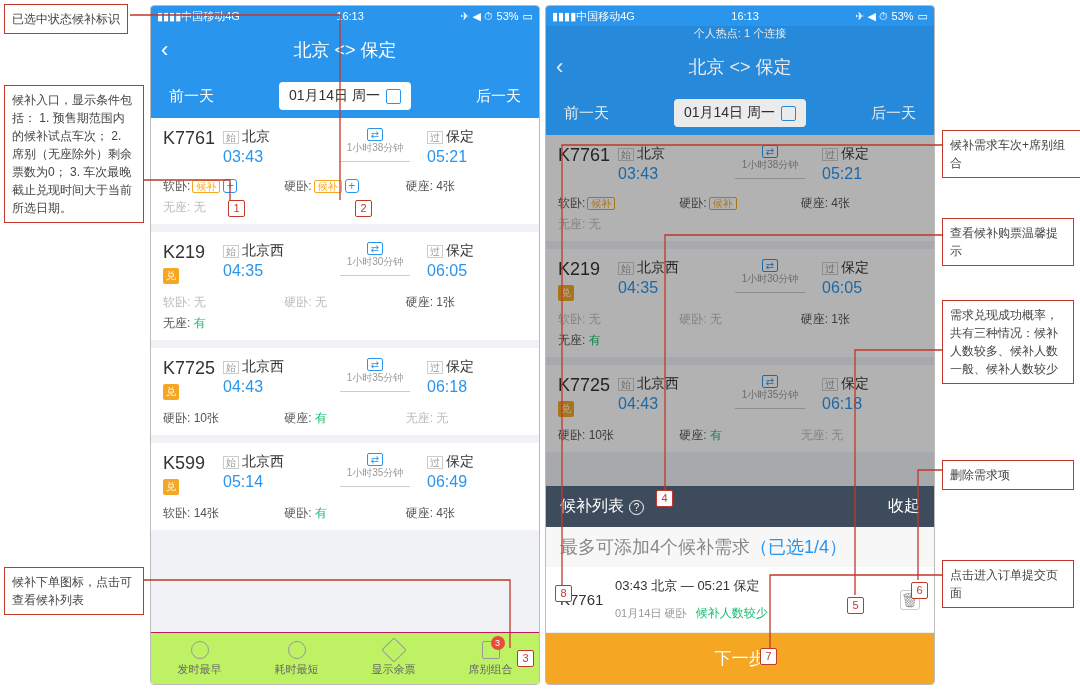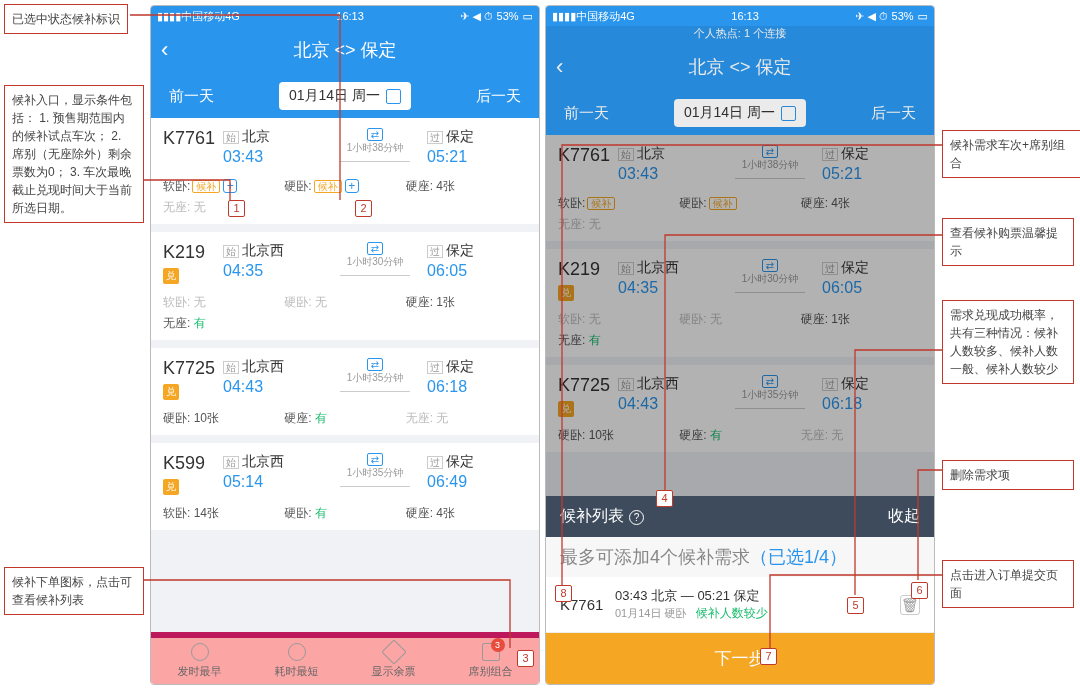--- a/index.html
+++ b/index.html
@@ -28,39 +28,39 @@
 .midcol{flex:1;display:flex;flex-direction:column;align-items:center;font-size:10px;color:#999}
 .midline{width:70px;height:1px;background:#ccc;position:relative;margin:6px 0}
 .mtop{color:#2a95ed;font-size:10px;border:1px solid #2a95ed;padding:0 3px;border-radius:2px}
 .row2{display:flex;margin-top:10px;font-size:12px;color:#555;gap:0}
 .seat{flex:1}
 .seat .tag{font-size:10px;background:#fff;border:1px solid #f5a623;color:#f5a623;padding:0 3px;border-radius:2px;margin-left:2px}
 .seat .plus{display:inline-block;width:14px;height:14px;border:1px solid #2a95ed;color:#2a95ed;border-radius:3px;text-align:center;line-height:12px;font-size:12px;margin-left:3px}
 .row3{font-size:12px;color:#555;margin-top:4px}
 .na{color:#bbb}
 .has{color:#1abc6f}
-.bottombar{position:absolute;bottom:0;left:0;right:0;height:52px;background:#fca5a5;border-top:6px solid #be185d;display:flex}
+.bottombar{position:absolute;bottom:0;left:0;right:0;height:52px;background:#bef264;border-top:1px solid #be185d;display:flex}
 .bbitem{flex:1;display:flex;flex-direction:column;align-items:center;justify-content:center;font-size:11px;color:#666;gap:3px}
 .bbico{width:18px;height:18px;border:1.5px solid #999;border-radius:50%}
 .bbico.clock{border-radius:50%}
 .bbico.tag{border-radius:2px;transform:rotate(45deg)}
 .bbico.cart{border-radius:2px}
 .dot3{position:relative}
 .dot3::after{content:"3";position:absolute;top:-6px;right:-6px;background:#e74c3c;color:#fff;border-radius:50%;width:14px;height:14px;font-size:9px;line-height:14px;text-align:center}
 .phone.right .list{filter:brightness(0.7)}
 .phone.right .header,.phone.right .datebar,.phone.right .conn{filter:brightness(0.92)}
 .sheet{position:absolute;bottom:0;left:0;right:0;background:#fff;z-index:10}
 .sheethd{background:#3d4b5c;color:#fff;padding:10px 14px;display:flex;justify-content:space-between;align-items:center;font-size:16px}
 .sheethd .q{display:inline-block;width:15px;height:15px;border:1px solid #fff;border-radius:50%;font-size:10px;line-height:14px;text-align:center;margin-left:5px}
 .sheetsub{padding:8px 14px;font-size:18px;color:#888;background:#f7f7f7}
 .sheetsub .sel{color:#2a95ed}
 .sheetitem{display:flex;align-items:center;padding:10px 14px;border-bottom:1px solid #eee}
 .sheetitem .tno{width:55px;font-size:15px;color:#333}
 .sheetitem .times{flex:1;font-size:13px;color:#333}
-.sheetitem .sub{font-size:11px;color:#999;margin-top:0}
+.sheetitem .sub{font-size:11px;color:#999;margin-top:10px}
 .sheetitem .rate{font-size:12px;color:#1abc6f}
 .sheetitem .del{width:20px;height:20px;border:1px solid #ccc;border-radius:3px;margin-left:10px;color:#999;text-align:center;line-height:18px;font-size:14px}
 .nextbtn{background:#f5a623;color:#fff;text-align:center;padding:14px;font-size:17px}
 .callout{position:absolute;border:1px solid #c0392b;background:#fff;padding:5px 7px;font-size:12px;color:#444;line-height:1.5;max-width:140px}
 .numbox{position:absolute;width:17px;height:17px;border:1.4px solid #c0392b;color:#c0392b;font-size:11px;line-height:15px;text-align:center;background:#fff;border-radius:2px;z-index:50}
 svg.connector{position:absolute;z-index:40;pointer-events:none}
 </style>
 </head>
 <body>
 

